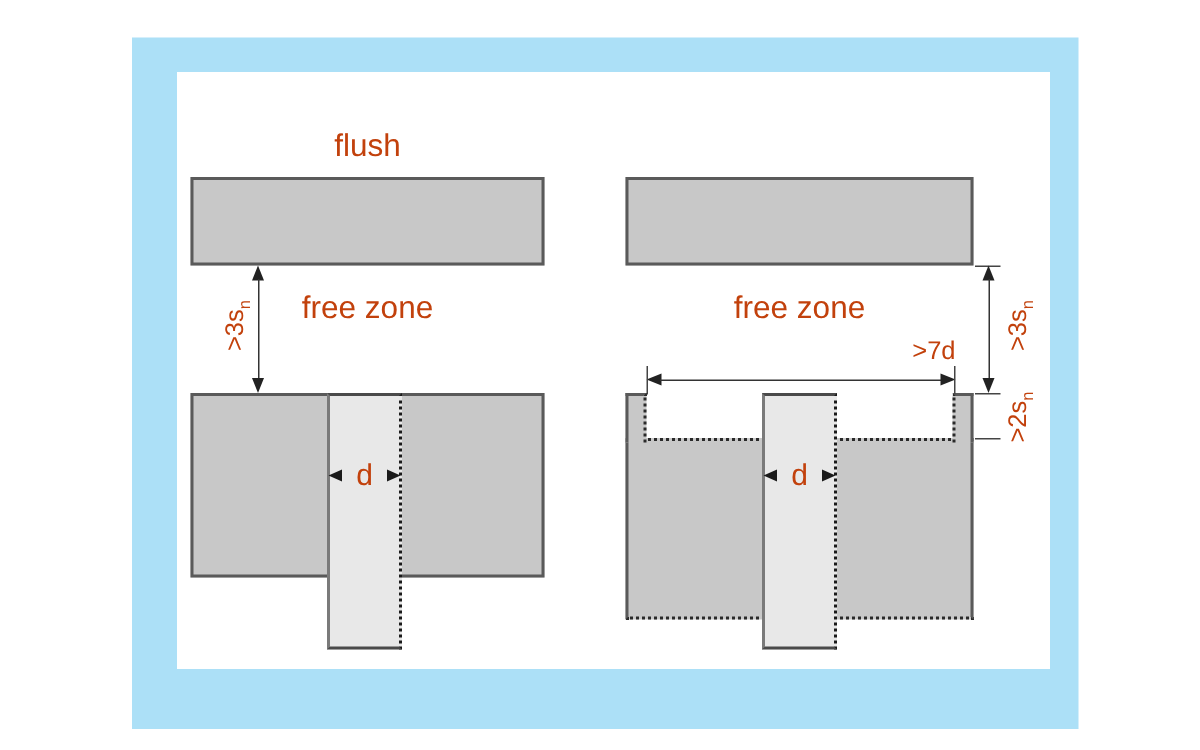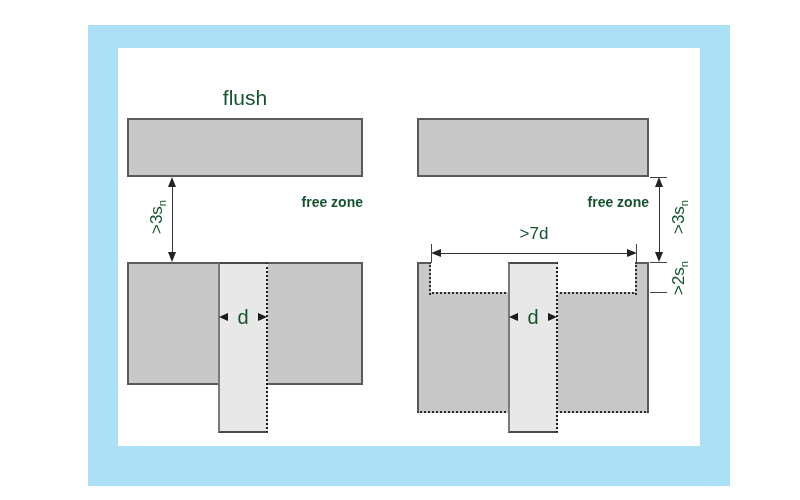--- a/index.html
+++ b/index.html
@@ -1,18 +1,18 @@
 <!DOCTYPE html>
 <html><head>
 <meta charset="utf-8">
 <style>
   html,body{margin:0;padding:0;background:#ffffff;}
   .canvas{
-    position:relative;width:800px;height:500px;background:#ffffff;
-    font-family:"Liberation Sans", sans-serif;color:#14532d;overflow:hidden;
+    position:relative;width:719px;height:500px;background:#ffffff;
+    font-family:"Liberation Sans", sans-serif;color:#c2410c;overflow:hidden;
   }
   .abs{position:absolute;}
 
   
   .frame{left:88px;top:25px;width:642px;height:461px;background:#ace0f7;z-index:0;}
   .frame-inner{left:30px;top:23px;width:582px;height:398px;background:#ffffff;}
 
   
   .metal{background:#c8c8c8;border:2px solid #5a5a5a;box-sizing:border-box;z-index:1;}
   .rim{background:#c8c8c8;box-sizing:border-box;z-index:2;}
@@ -20,21 +20,21 @@
   .rim-right{border-right:2px solid #5a5a5a;border-top:2px solid #5a5a5a;border-left:2px dotted #2a2a2a;}
   .body-right{background:#c8c8c8;box-sizing:border-box;z-index:1;
     border-left:2px solid #5a5a5a;border-right:2px solid #5a5a5a;
     border-top:2px dotted #2a2a2a;border-bottom:2px dotted #2a2a2a;}
   .sensor{background:#e8e8e8;box-sizing:border-box;z-index:3;
     border-left:2px solid #7a7a7a;border-top:2px solid #4a4a4a;
     border-bottom:2px solid #4a4a4a;border-right:2px dotted #1a1a1a;}
 
   
   .title{font-size:21px;text-align:center;z-index:4;}
-  .freezone{font-size:14px;text-align:right;z-index:4;font-weight:bold;}
+  .freezone{font-size:21px;text-align:center;z-index:4;}
   .dimlabel{font-size:17px;text-align:center;z-index:4;white-space:nowrap;}
   .vlabel{width:60px;height:18px;line-height:18px;transform:rotate(-90deg);z-index:4;}
   sub{font-size:11px;}
 
   
   .shaft{background:#333333;z-index:4;}
   .extline{background:#444444;z-index:4;}
   .tri{width:0;height:0;z-index:4;}
   .tri-up{border-left:4px solid transparent;border-right:4px solid transparent;border-bottom:10px solid #222222;}
   .tri-down{border-left:4px solid transparent;border-right:4px solid transparent;border-top:10px solid #222222;}
@@ -75,21 +75,21 @@
     <span class="t-l"></span>
     <span class="lbl">d</span>
     <span class="t-r"></span>
   </div>
 
 
   <div class="abs metal" style="left:417px;top:118px;width:232px;height:59px;"></div>
 
   <div class="abs freezone" style="left:417px;top:194px;width:232px;">free zone</div>
 
-  <div class="abs dimlabel" style="left:431px;top:224px;width:206px;">&gt;7d</div>
+  <div class="abs dimlabel" style="left:431px;top:224px;width:206px;text-align:right;">&gt;7d</div>
   <div class="abs tri tri-left" style="left:431px;top:249px;"></div>
   <div class="abs shaft" style="left:440px;top:253px;width:188px;height:1px;"></div>
   <div class="abs tri tri-right" style="left:627px;top:249px;"></div>
   <div class="abs extline" style="left:431px;top:244px;width:1px;height:19px;"></div>
   <div class="abs extline" style="left:636px;top:244px;width:1px;height:19px;"></div>
 
   <div class="abs extline" style="left:650px;top:177px;width:17px;height:1px;"></div>
   <div class="abs tri tri-up" style="left:655px;top:177px;"></div>
   <div class="abs shaft" style="left:659px;top:186px;width:1px;height:68px;"></div>
   <div class="abs tri tri-down" style="left:655px;top:252px;"></div>

